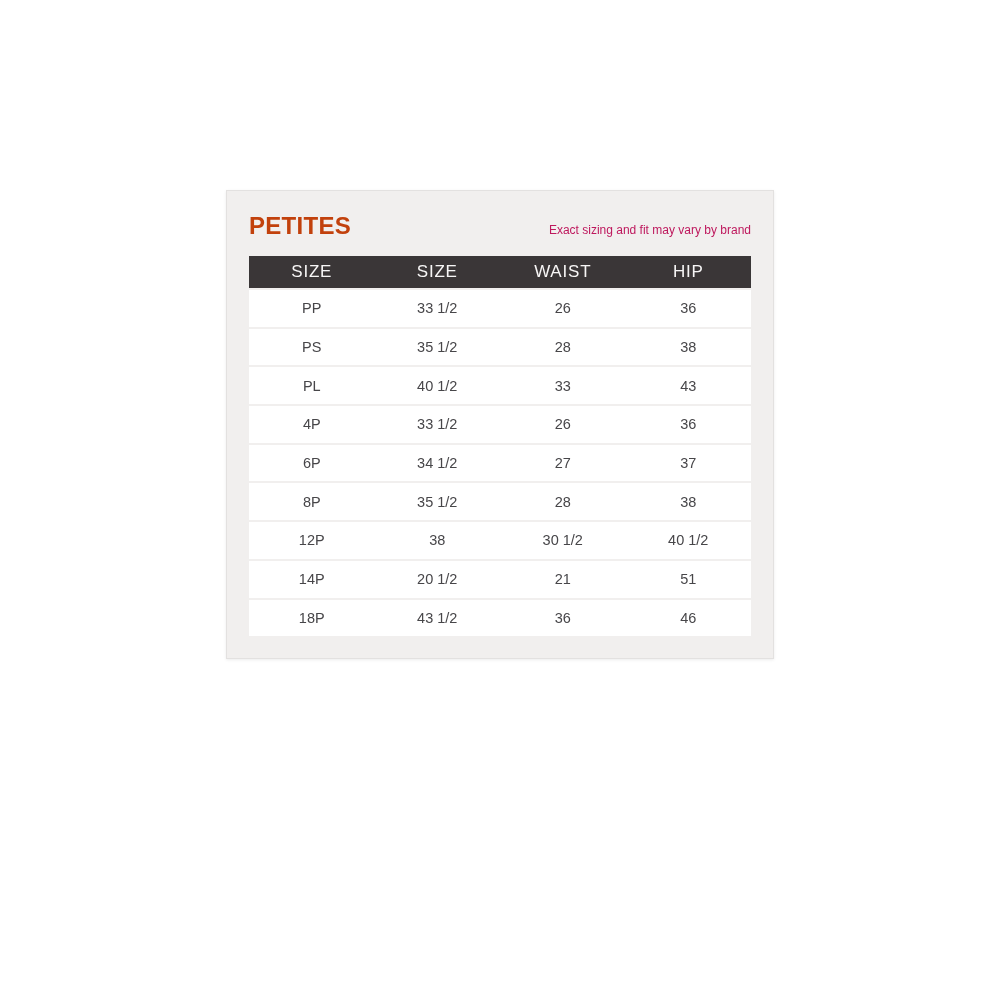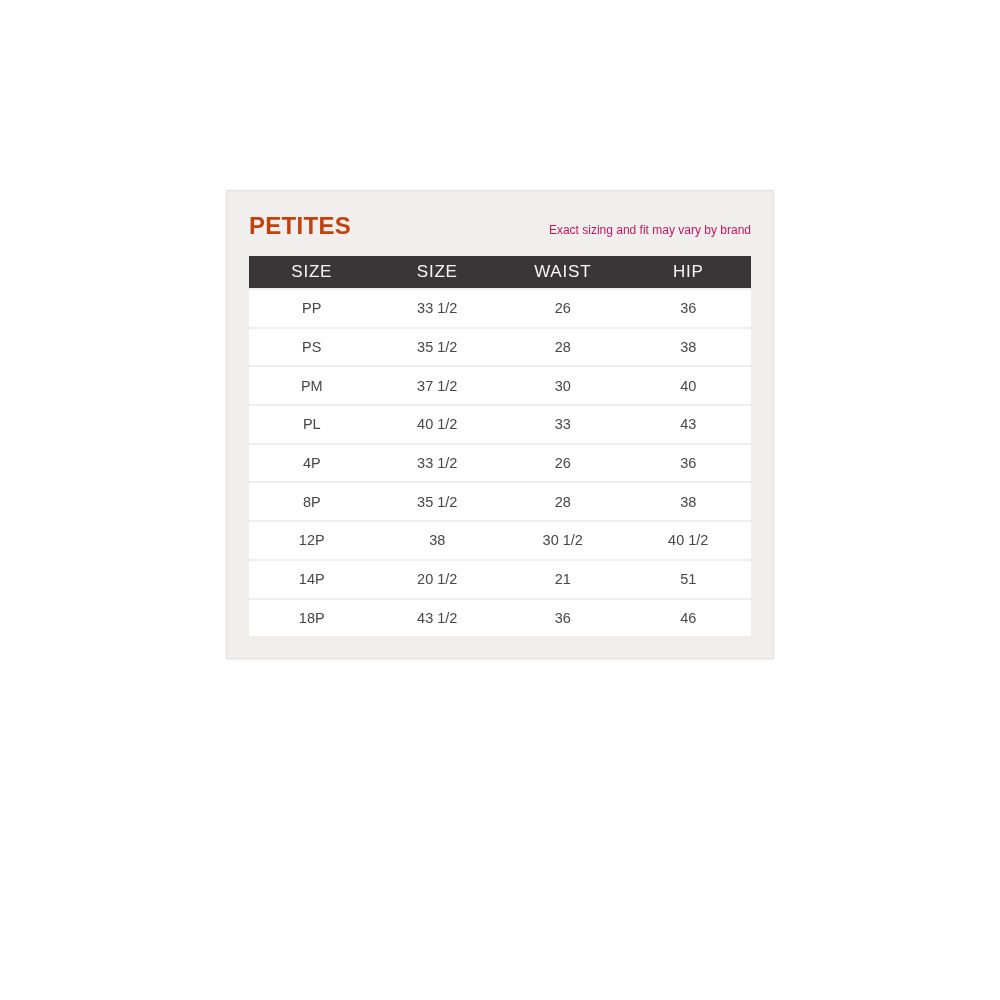--- a/index.html
+++ b/index.html
@@ -92,36 +92,36 @@
           <div class="tcell">26</div>
           <div class="tcell">36</div>
         </div>
         <div class="trow">
           <div class="tcell">PS</div>
           <div class="tcell">35 1/2</div>
           <div class="tcell">28</div>
           <div class="tcell">38</div>
         </div>
         <div class="trow">
-          <div class="tcell">PM</div>
-          <div class="tcell">37 1/2</div>
-          <div class="tcell">30</div>
-          <div class="tcell">40</div>
-        </div>
-        <div class="trow">
           <div class="tcell">PL</div>
           <div class="tcell">40 1/2</div>
           <div class="tcell">33</div>
           <div class="tcell">43</div>
         </div>
         <div class="trow">
           <div class="tcell">4P</div>
           <div class="tcell">33 1/2</div>
           <div class="tcell">26</div>
           <div class="tcell">36</div>
+        </div>
+        <div class="trow">
+          <div class="tcell">6P</div>
+          <div class="tcell">34 1/2</div>
+          <div class="tcell">27</div>
+          <div class="tcell">37</div>
         </div>
         <div class="trow">
           <div class="tcell">8P</div>
           <div class="tcell">35 1/2</div>
           <div class="tcell">28</div>
           <div class="tcell">38</div>
         </div>
         <div class="trow">
           <div class="tcell">12P</div>
           <div class="tcell">38</div>

